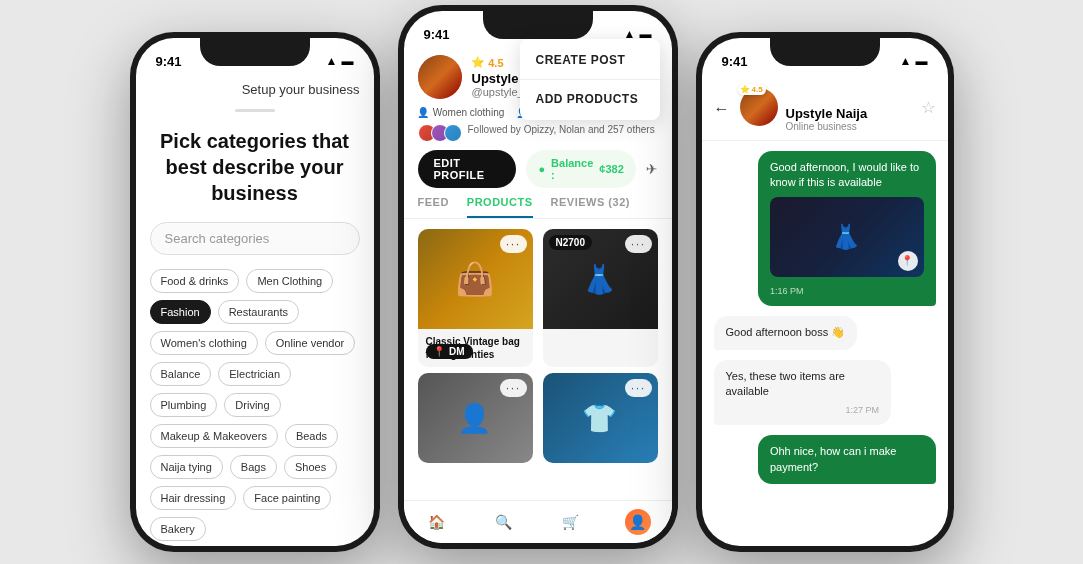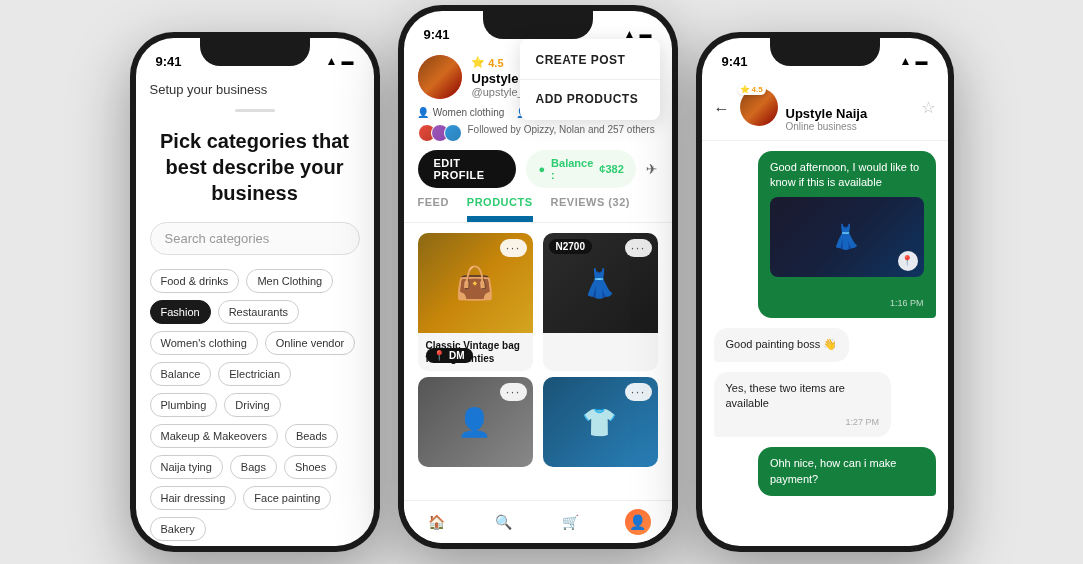--- a/index.html
+++ b/index.html
@@ -64,21 +64,21 @@
     .phone1 .phone-inner {
       width: 238px;
       height: 508px;
     }
     .phone1-content {
       padding: 8px 14px;
       height: 100%;
       overflow: hidden;
     }
     .phone1-header {
-      text-align: left;
+      text-align: right;
       font-size: 13px;
       color: #333;
       margin-bottom: 12px;
       font-weight: 400;
     }
     .phone1-divider {
       width: 40px;
       height: 3px;
       background: #ddd;
       border-radius: 2px;
@@ -254,21 +254,21 @@
     }
     .tab {
       font-size: 11px;
       font-weight: 600;
       color: #999;
       padding-bottom: 8px;
       letter-spacing: 0.5px;
     }
     .tab.active {
       color: #2ecc71;
-      border-bottom: 6px solid #0369a1;
+      border-bottom: 2px solid #0369a1;
     }
     .products-grid {
       display: grid;
       grid-template-columns: 1fr 1fr;
       gap: 10px;
       padding: 10px 14px;
       overflow: hidden;
     }
     .product-card {
       border-radius: 10px;
@@ -477,22 +477,21 @@
       width: 20px;
       height: 20px;
       display: flex;
       align-items: center;
       justify-content: center;
       font-size: 10px;
     }
     .msg-time {
       font-size: 9px;
       color: rgba(255,255,255,0.7);
-      text-align: right;
-      margin-top: 20px;
+      margin-top: 8px;
     }
     .msg-time-dark {
       font-size: 9px;
       color: #aaa;
       text-align: right;
       margin-top: 4px;
     }
   </style>
 </head>
 <body>
@@ -663,21 +662,21 @@
       <div class="msg-bubble msg-sent" style="align-self:flex-end;">
         <span>Good afternoon, I would like to know if this is available</span>
         <div class="msg-image">
           <div class="msg-img-content">👗</div>
           <div class="location-pin">📍</div>
         </div>
         <div class="msg-time">1:16 PM</div>
       </div>
 
       <div class="msg-bubble msg-received">
-        <span>Good painting boss 👋</span>
+        <span>Good afternoon boss 👋</span>
       </div>
 
       <div class="msg-bubble msg-received">
         <span>Yes, these two items are available</span>
         <div class="msg-time-dark">1:27 PM</div>
       </div>
 
       <div class="msg-bubble msg-sent" style="align-self:flex-end;">
         <span>Ohh nice, how can i make payment?</span>
       </div>

